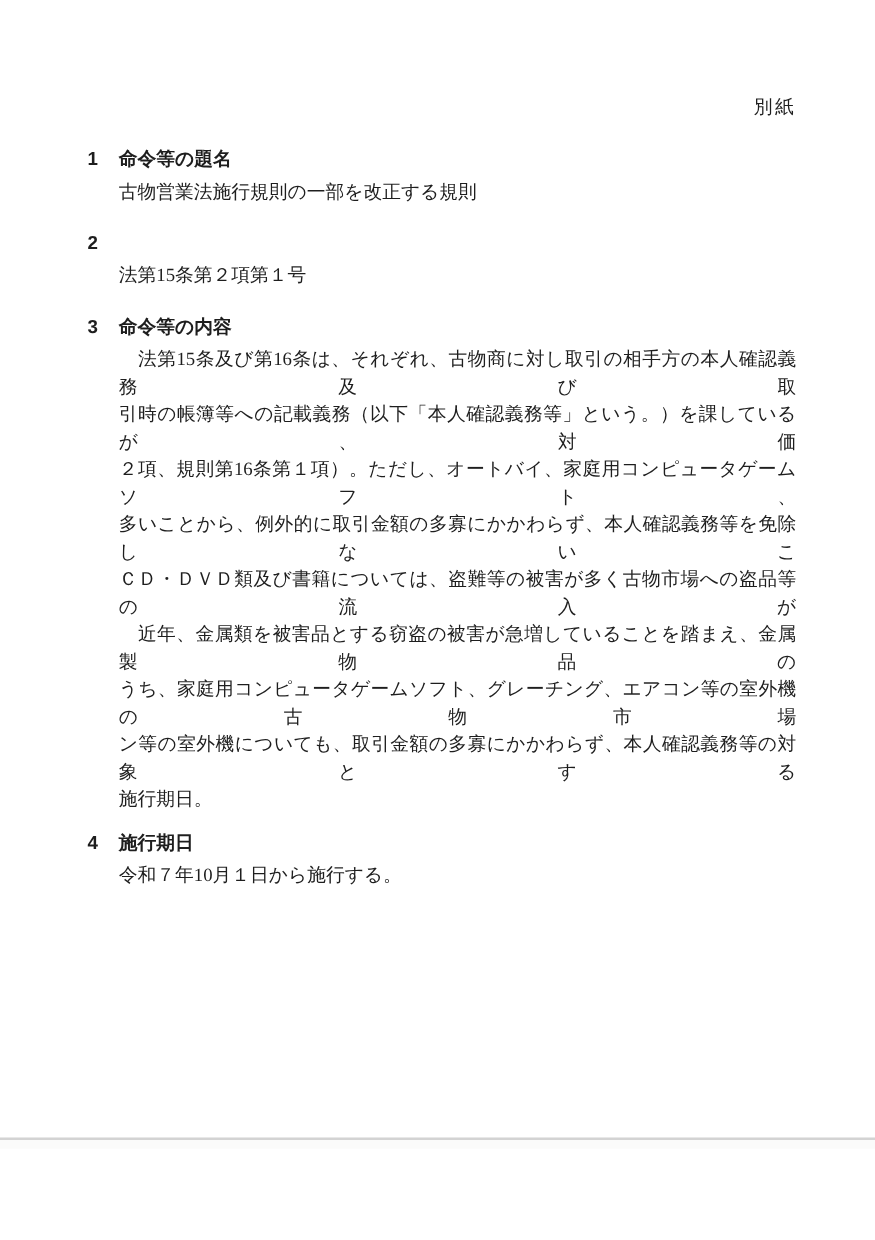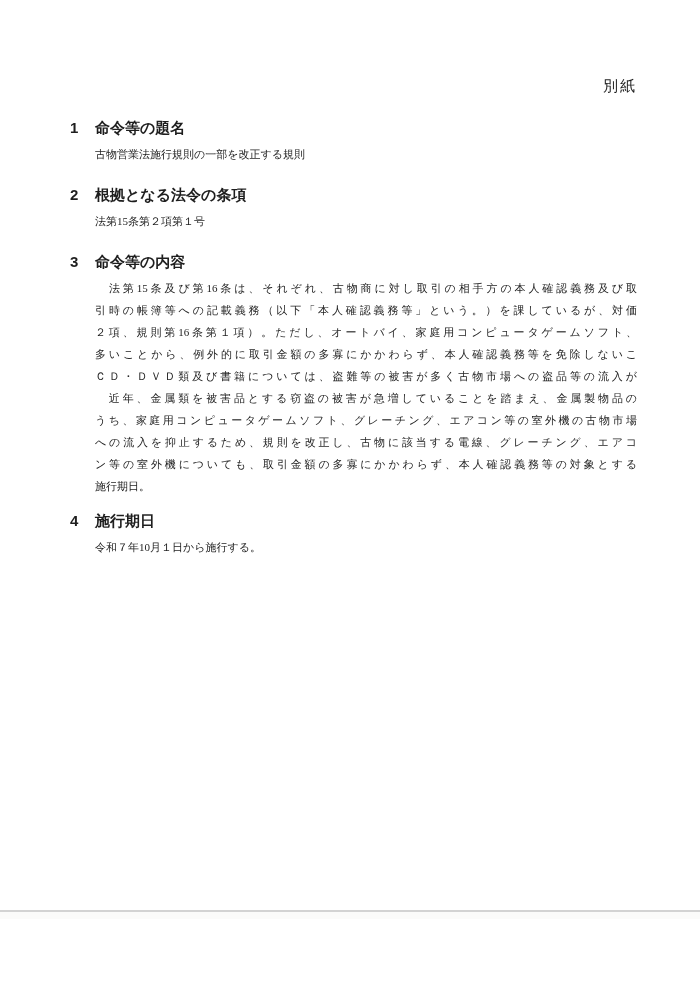--- a/index.html
+++ b/index.html
@@ -32,21 +32,21 @@
     display: flex;
     align-items: baseline;
     font-family: "Liberation Sans", "DejaVu Sans", sans-serif;
     font-weight: bold;
     font-size: 15px;
     line-height: 20px;
   }
   .sec-num { flex: 0 0 25px; width: 25px; }
   .sec-body {
     margin: 5px 0 0 25px;
-    font-size: 11px;
+    font-size: 15px;
     line-height: 22px;
   }
   .para { margin: 0; }
   .line { white-space: pre; }
   .line.fill {
     white-space: normal;
     text-align: justify;
     text-align-last: justify;
   }
   .bottom-edge {
@@ -74,21 +74,20 @@
     <div class="sec-body">
         <div class="para">
           <div class="line">古物営業法施行規則の一部を改正する規則</div>
         </div>
       </div>
   </section>
 
   <section class="sec s2">
     <div class="sec-head">
       <span class="sec-num">2</span>
-      <span class="sec-title">根拠となる法令の条項</span>
     </div>
     <div class="sec-body">
         <div class="para">
           <div class="line">法第15条第２項第１号</div>
         </div>
       </div>
   </section>
 
   <section class="sec s3">
     <div class="sec-head">
@@ -99,21 +98,20 @@
         <div class="para">
           <div class="line fill">　法第15条及び第16条は、それぞれ、古物商に対し取引の相手方の本人確認義務及び取</div>
           <div class="line fill">引時の帳簿等への記載義務（以下「本人確認義務等」という。）を課しているが、対価</div>
           <div class="line fill">２項、規則第16条第１項）。ただし、オートバイ、家庭用コンピュータゲームソフト、</div>
           <div class="line fill">多いことから、例外的に取引金額の多寡にかかわらず、本人確認義務等を免除しないこ</div>
           <div class="line fill">ＣＤ・ＤＶＤ類及び書籍については、盗難等の被害が多く古物市場への盗品等の流入が</div>
         </div>
         <div class="para">
           <div class="line fill">　近年、金属類を被害品とする窃盗の被害が急増していることを踏まえ、金属製物品の</div>
           <div class="line fill">うち、家庭用コンピュータゲームソフト、グレーチング、エアコン等の室外機の古物市場</div>
-          <div class="line fill">への流入を抑止するため、規則を改正し、古物に該当する電線、グレーチング、エアコ</div>
           <div class="line fill">ン等の室外機についても、取引金額の多寡にかかわらず、本人確認義務等の対象とする</div>
           <div class="line">施行期日。</div>
         </div>
       </div>
   </section>
 
   <section class="sec s4">
     <div class="sec-head">
       <span class="sec-num">4</span>
       <span class="sec-title">施行期日</span>

